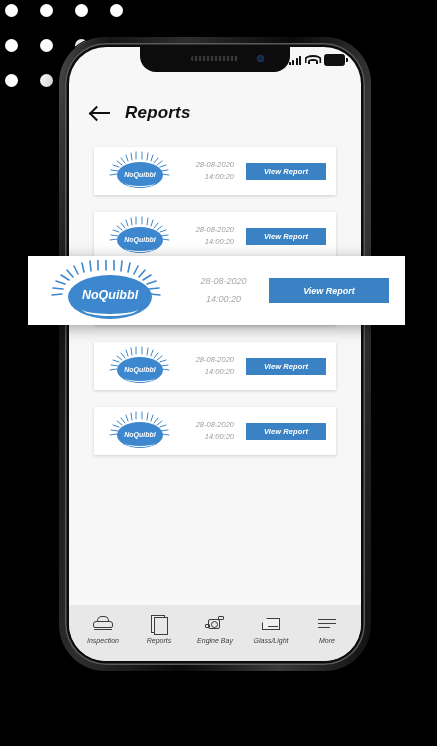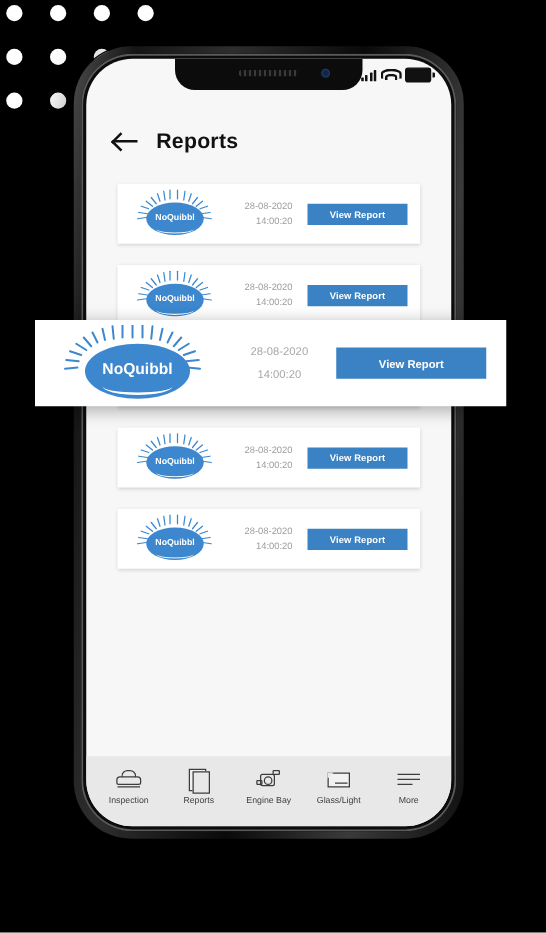--- a/index.html
+++ b/index.html
@@ -1,21 +1,21 @@
 <!DOCTYPE html>
 <html><head>
 <meta charset="utf-8">
 <style>
   html,body{margin:0;padding:0;}
   body{
     width:437px;height:746px;overflow:hidden;position:relative;
     background:#000;
     font-family:"Liberation Sans","DejaVu Sans",sans-serif;
   }
-  .stage{position:absolute;inset:0;}
+  .stage{position:absolute;inset:0;font-style:italic;}
 
   
   .dot-grid{position:absolute;left:0;top:0;width:140px;height:110px;}
   .dot{position:absolute;width:13px;height:13px;border-radius:50%;background:#fff;}
 
   
   .phone{
     position:absolute;left:59px;top:37px;width:312px;height:634px;
     border-radius:46px;
     background:linear-gradient(100deg,#4b4b4b 0%,#151515 12%,#2e2e2e 30%,#0a0a0a 55%,#3a3a3a 78%,#101010 100%);

